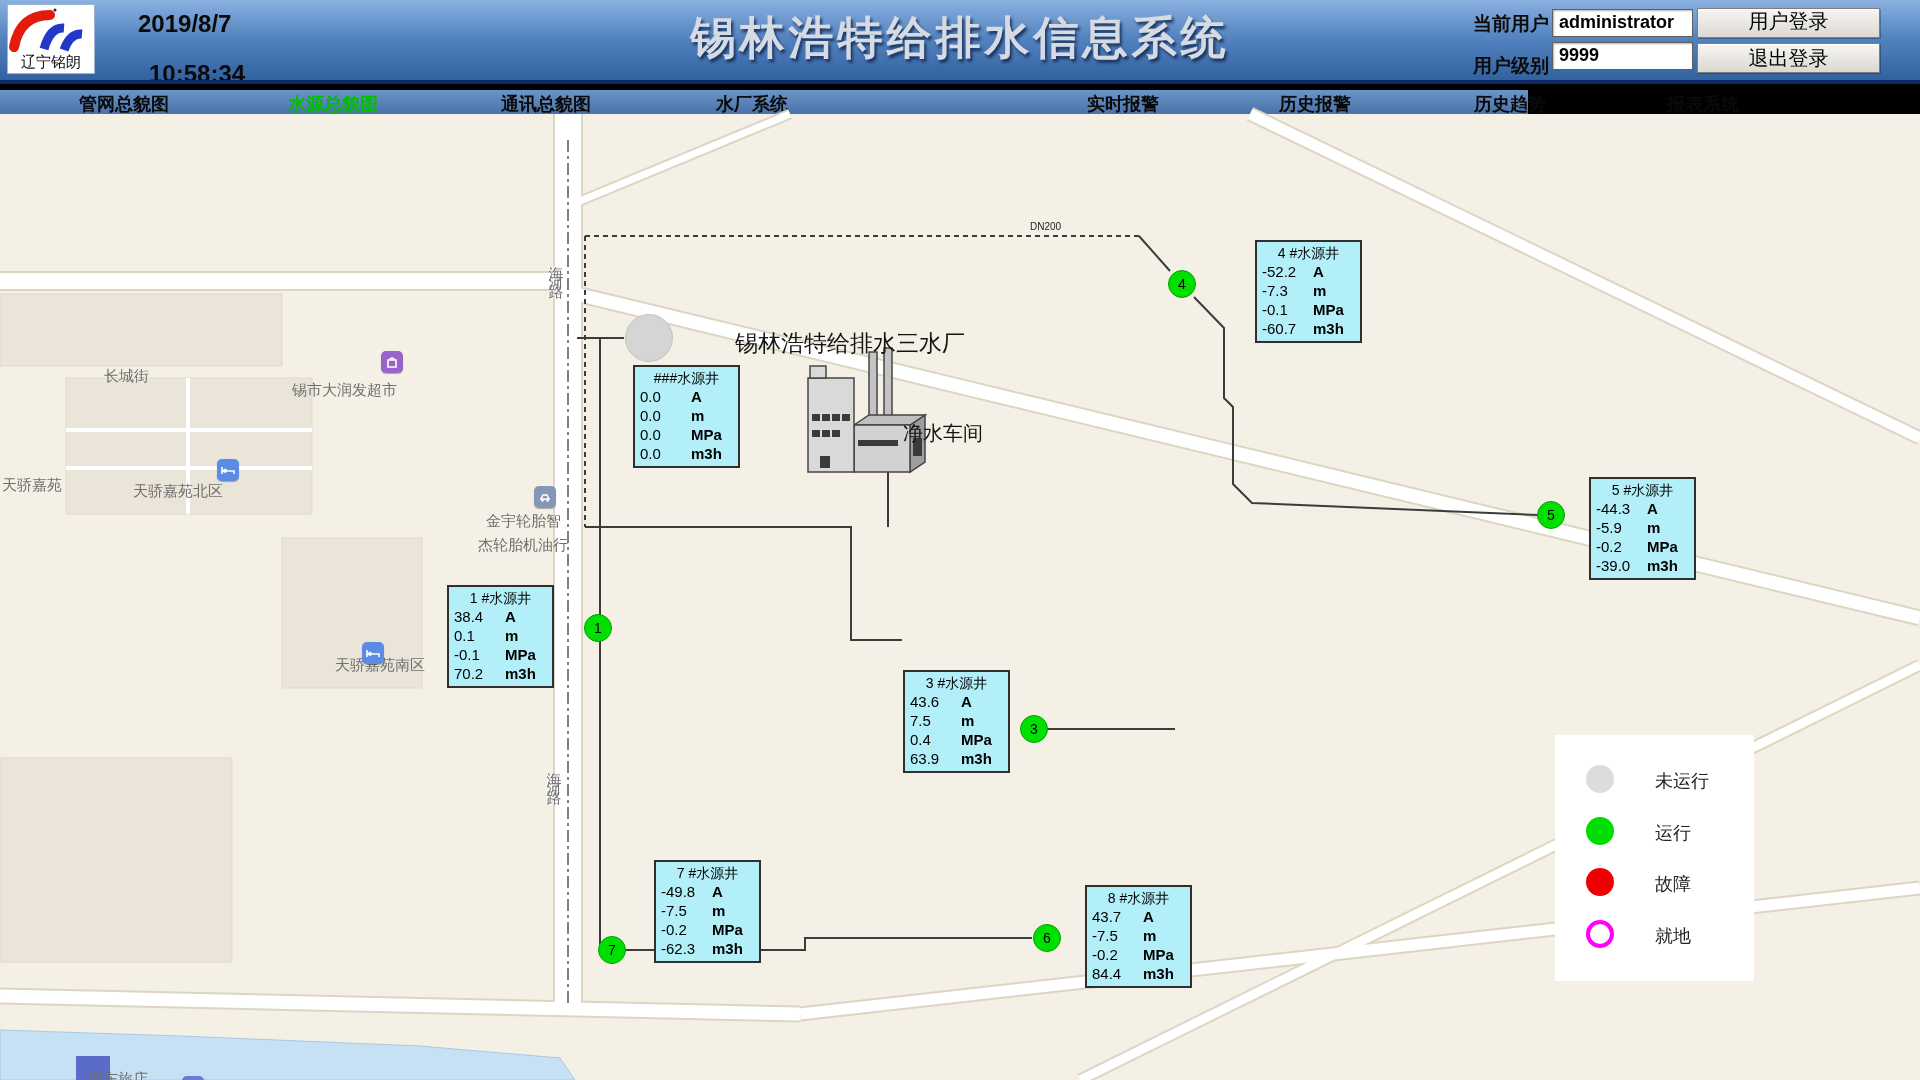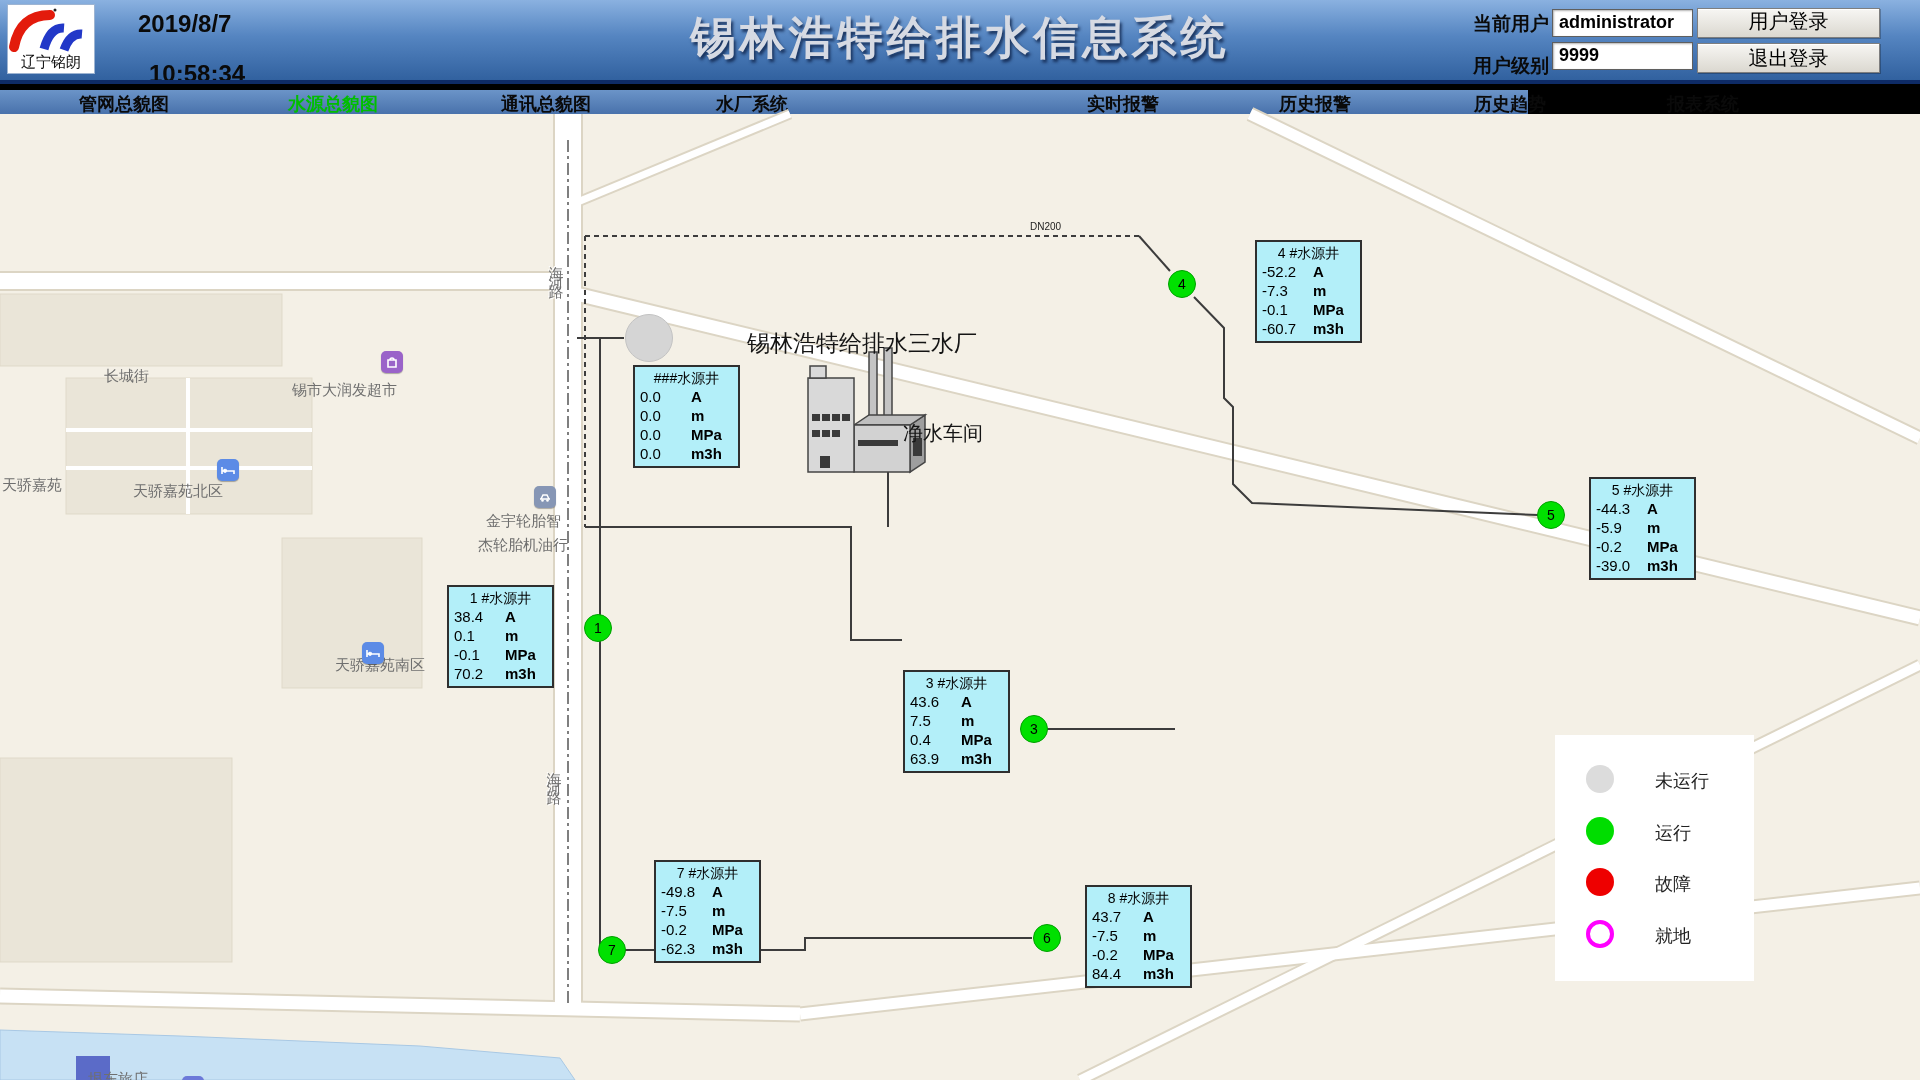--- a/index.html
+++ b/index.html
@@ -220,21 +220,21 @@
     </div>
     <div class="poi" style="left:362px;top:528px;background:#5C8BE6;">
       <svg width="14" height="14" viewBox="0 0 14 14">
           <path d="M1,11 V4 M1,8 h12 v3 M4,6.5 a1.3,1.3 0 1 0 0.1,0" fill="none" stroke="#fff" stroke-width="1.6"></path>
         </svg>
     </div>
     <div class="poi" style="left:182px;top:962px;background:#6C79D9;">
       
     </div>
 
-    <div class="plant-name" style="left:735px;top:214px;margin-left:12px;">锡林浩特给排水三水厂</div>
+    <div class="plant-name" style="left:735px;top:214px;">锡林浩特给排水三水厂</div>
     <div class="workshop" style="left:903px;top:306px;">净水车间</div>
     <div class="pipe-tag" style="left:1030px;top:107px;">DN200</div>
 
     <div class="wellbox" style="left:633px;top:251px;">
       <div class="wb-title">###水源井</div>
       <div class="wb-row">
           <span class="wb-val">0.0</span>
           <span class="wb-unit">A</span>
         </div>
       <div class="wb-row">

